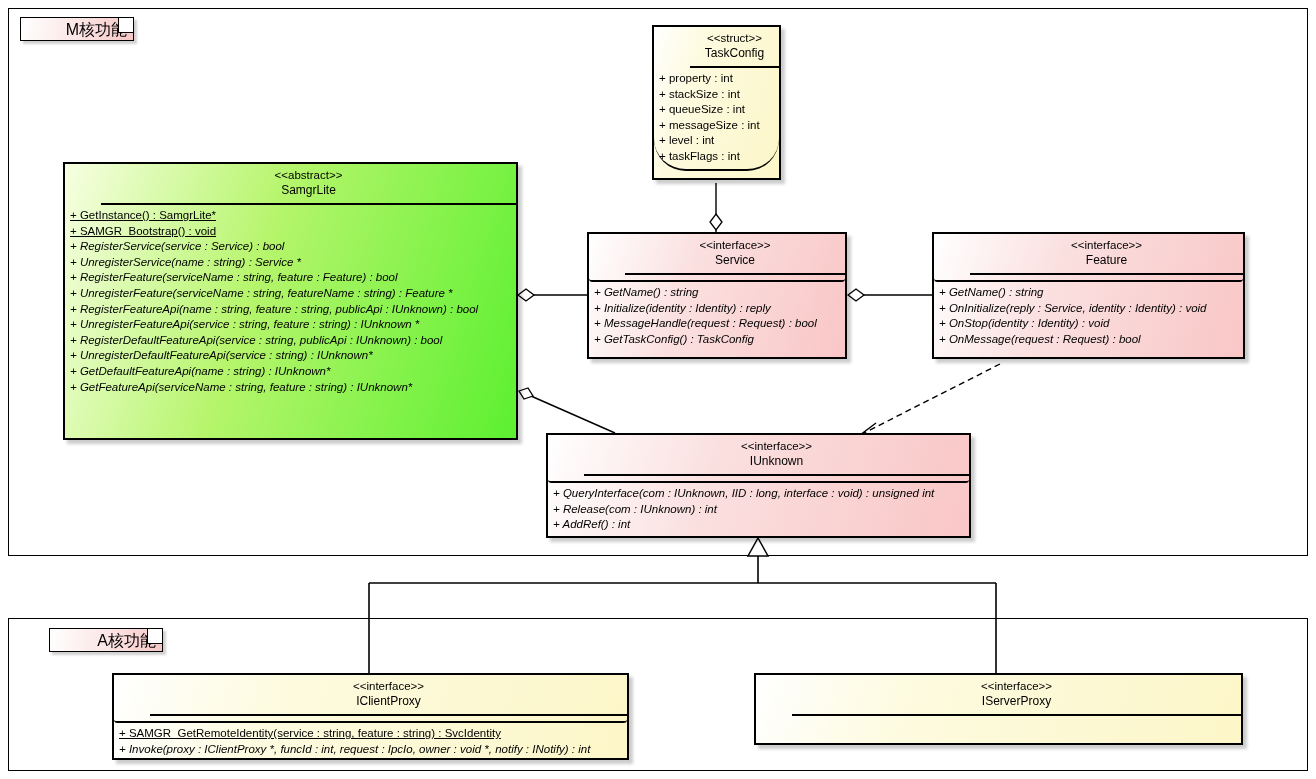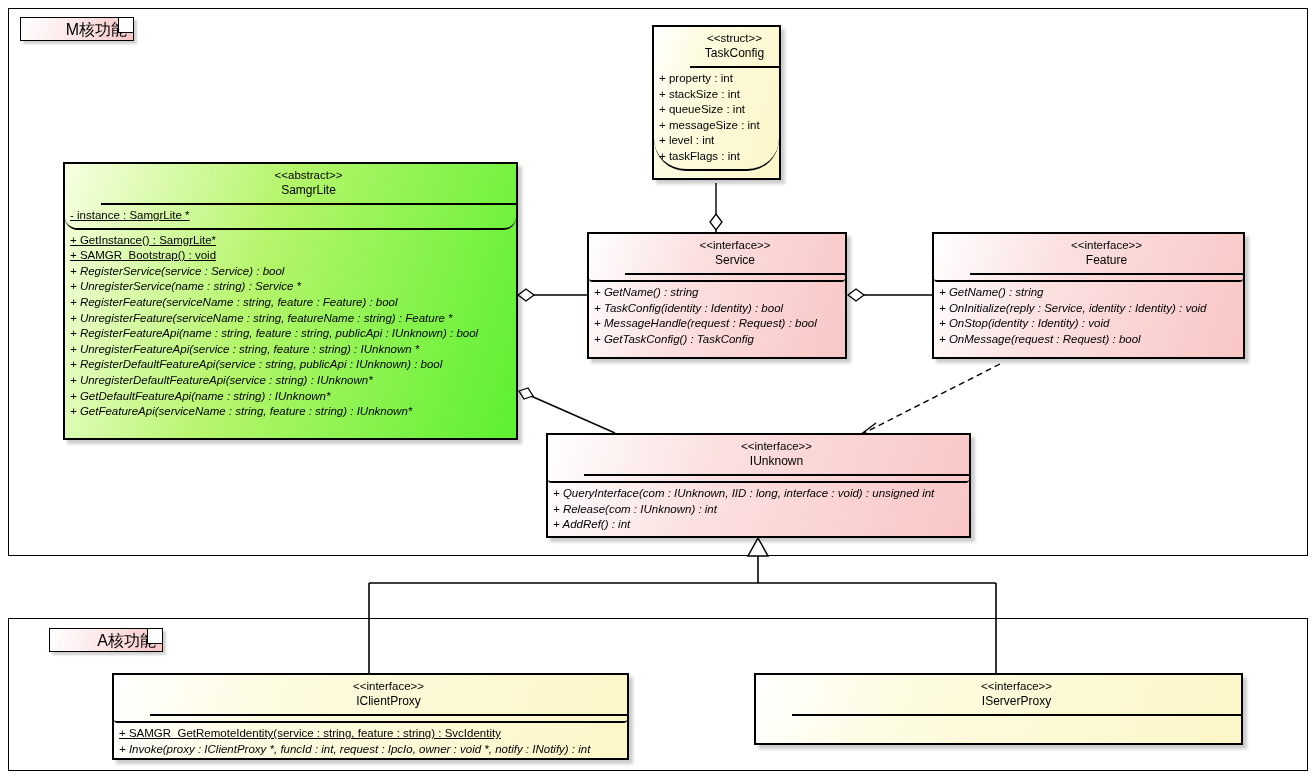--- a/index.html
+++ b/index.html
@@ -175,23 +175,20 @@
       <div class="member">+ level : int</div>
       <div class="member">+ taskFlags : int</div>
     </div>
     <div class="compartment empty"></div>
   </div>
 
   <div class="umlbox theme-green" style="left:63px; top:162px; width:455px; height:278px;">
     <div class="hdr">
       <span class="stereo">&lt;&lt;abstract&gt;&gt;</span>
       <span class="cname">SamgrLite</span>
-    </div>
-    <div class="compartment">
-      <div class="member under">- instance : SamgrLite *</div>
     </div>
     <div class="compartment">
       <div class="member under">+ GetInstance() : SamgrLite*</div>
       <div class="member under">+ SAMGR_Bootstrap() : void</div>
       <div class="member ital">+ RegisterService(service : Service) : bool</div>
       <div class="member ital">+ UnregisterService(name : string) : Service *</div>
       <div class="member ital">+ RegisterFeature(serviceName : string, feature : Feature) : bool</div>
       <div class="member ital">+ UnregisterFeature(serviceName : string, featureName : string) : Feature *</div>
       <div class="member ital">+ RegisterFeatureApi(name : string, feature : string, publicApi : IUnknown) : bool</div>
       <div class="member ital">+ UnregisterFeatureApi(service : string, feature : string) : IUnknown *</div>
@@ -203,21 +200,21 @@
   </div>
 
   <div class="umlbox theme-pink" style="left:587px; top:232px; width:260px; height:127px;">
     <div class="hdr">
       <span class="stereo">&lt;&lt;interface&gt;&gt;</span>
       <span class="cname">Service</span>
     </div>
     <div class="compartment empty"></div>
     <div class="compartment">
       <div class="member ital">+ GetName() : string</div>
-      <div class="member ital">+ TaskConfig(identity : Identity) : bool</div>
+      <div class="member ital">+ Initialize(identity : Identity) : reply</div>
       <div class="member ital">+ MessageHandle(request : Request) : bool</div>
       <div class="member ital">+ GetTaskConfig() : TaskConfig</div>
     </div>
   </div>
 
   <div class="umlbox theme-pink" style="left:932px; top:232px; width:313px; height:127px;">
     <div class="hdr">
       <span class="stereo">&lt;&lt;interface&gt;&gt;</span>
       <span class="cname">Feature</span>
     </div>

